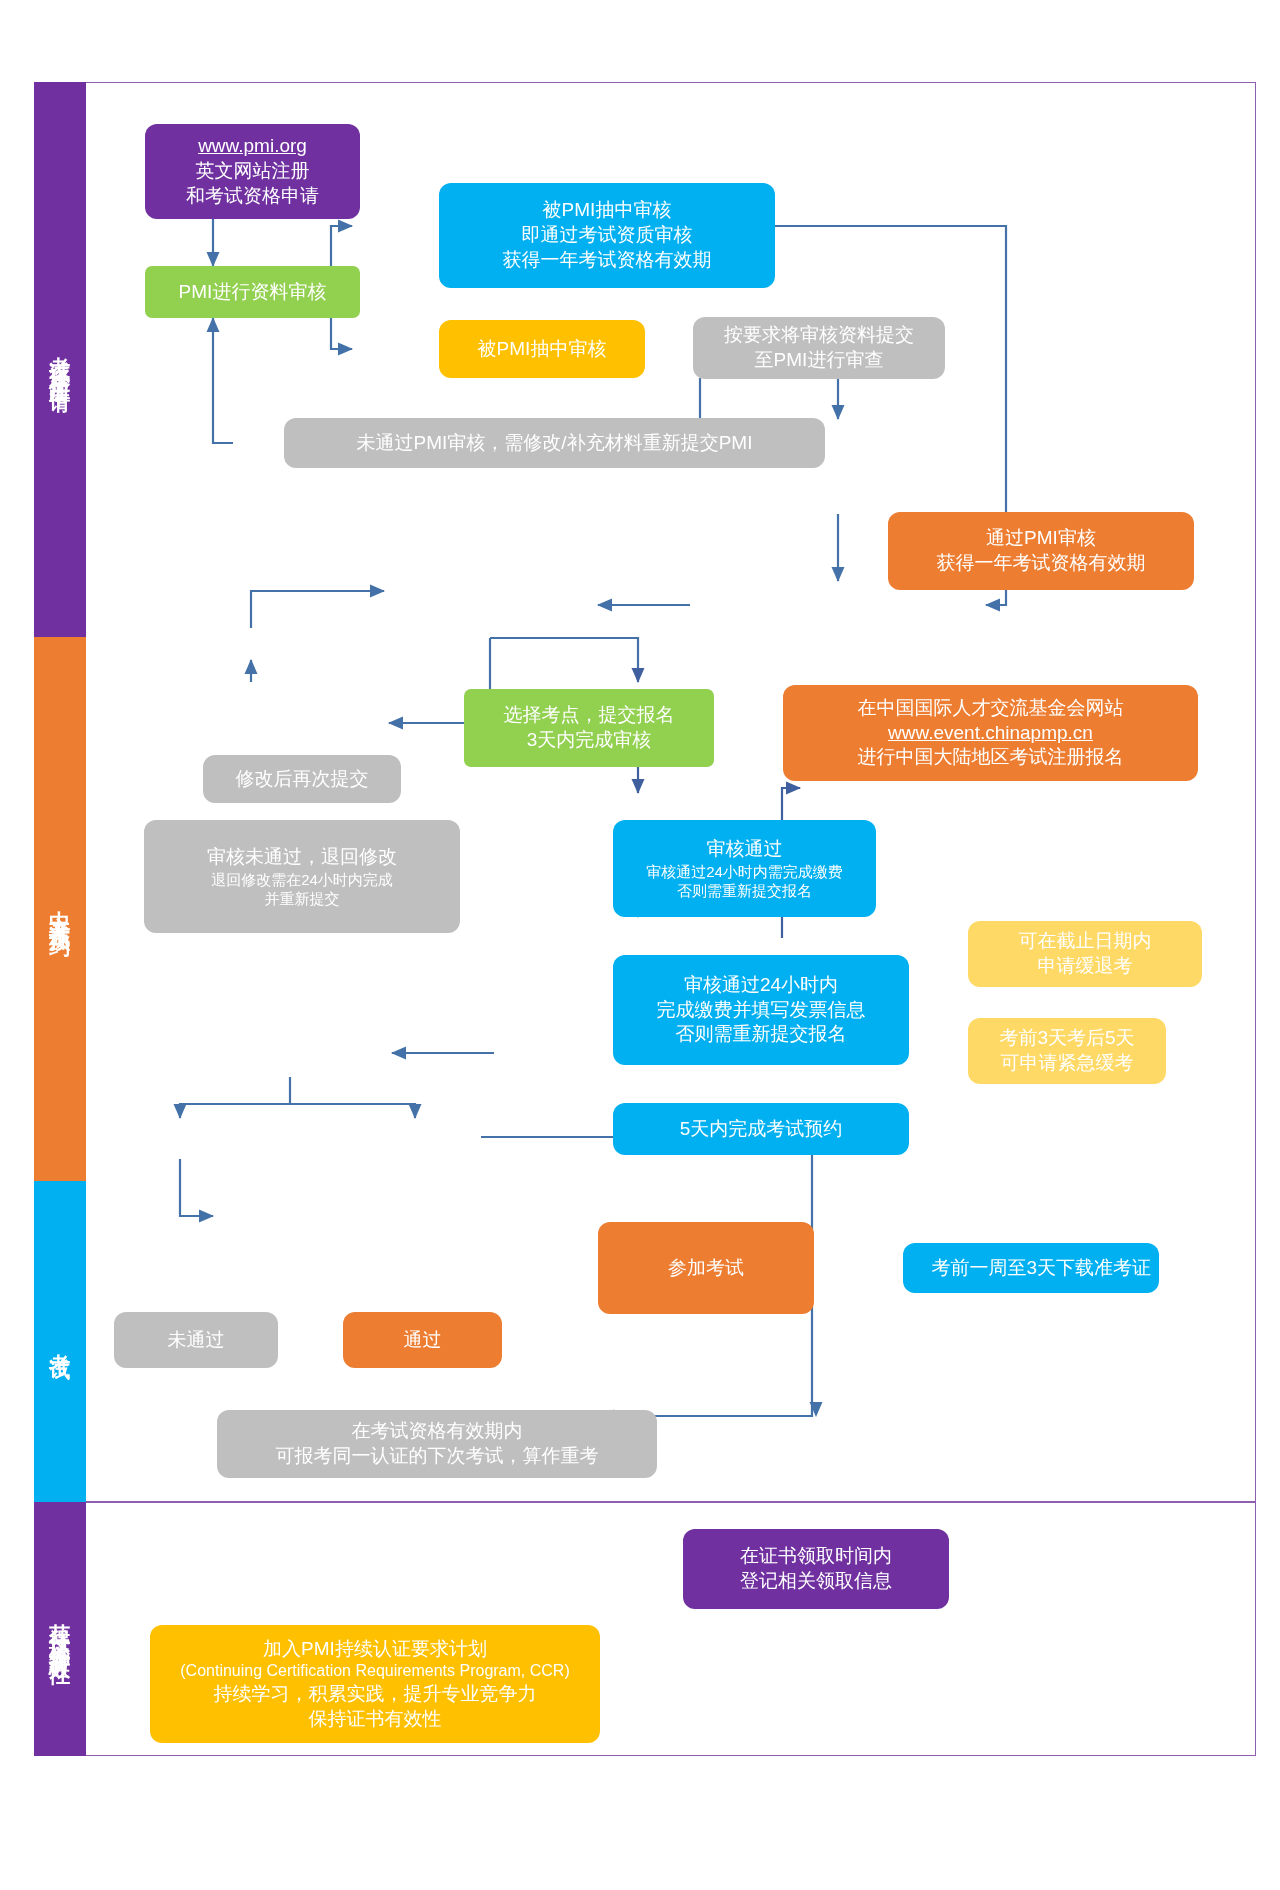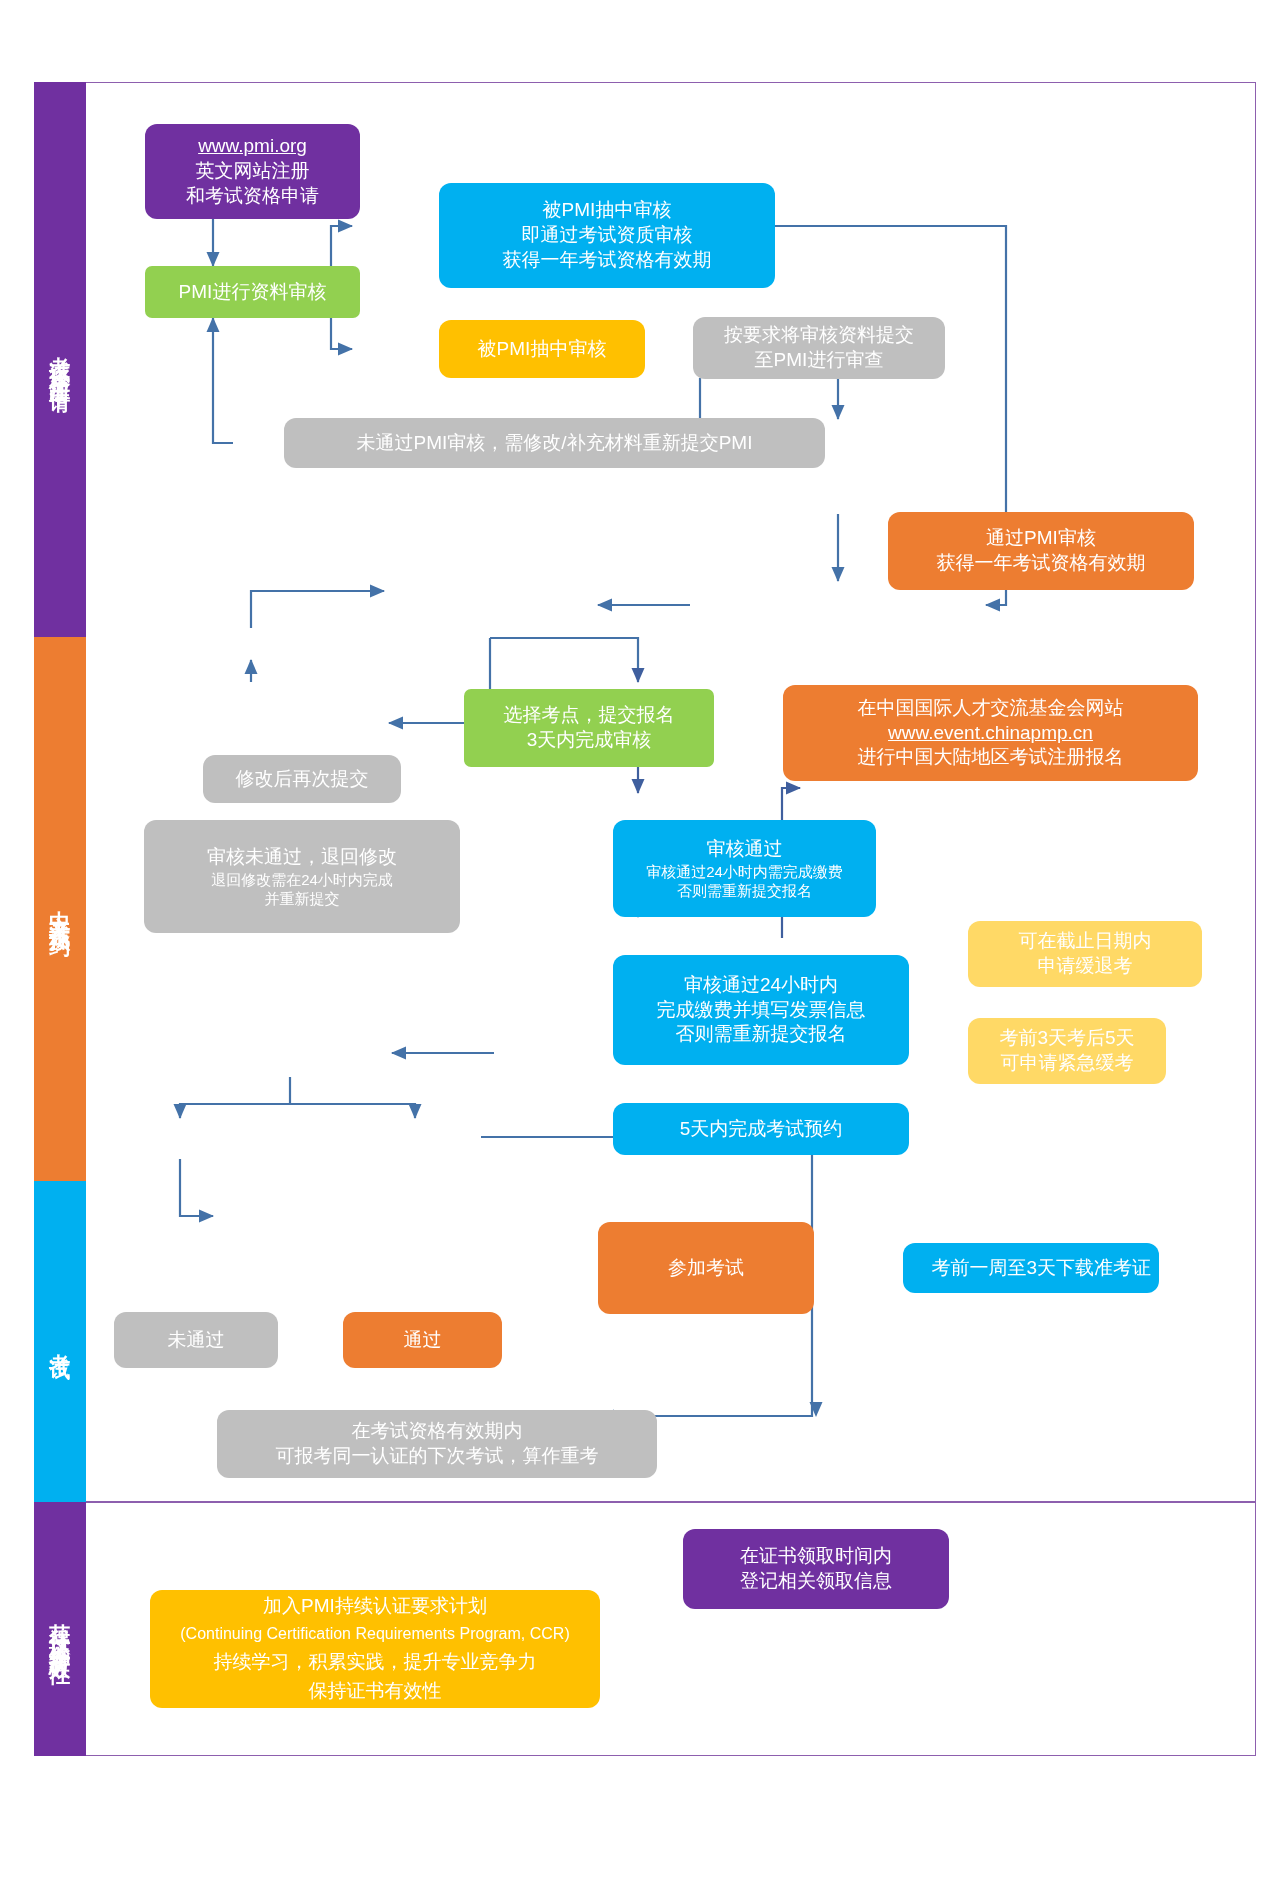--- a/index.html
+++ b/index.html
@@ -265,20 +265,20 @@
   <div class="node purple" style="left:683px; top:1529px; width:266px; height:80px;">
     <span class="l1">在证书领取时间内</span>
     <span class="l1">登记相关领取信息</span>
   </div>
 
   <div class="node gray" style="left:217px; top:1410px; width:440px; height:68px;">
     <span class="l1">在考试资格有效期内</span>
     <span class="l1">可报考同一认证的下次考试，算作重考</span>
   </div>
 
-  <div class="node amber" style="left:150px; top:1590px; width:450px; height:118px;justify-content:space-between;">
+  <div class="node amber" style="left:150px; top:1625px; width:450px; height:118px;">
     <span class="l1">加入PMI持续认证要求计划</span>
     <span class="l1" style="font-size:16px;">(Continuing Certification Requirements Program, CCR)</span>
     <span class="l1">持续学习，积累实践，提升专业竞争力</span>
     <span class="l1">保持证书有效性</span>
   </div>
 
 </div>
 
 </body></html>

